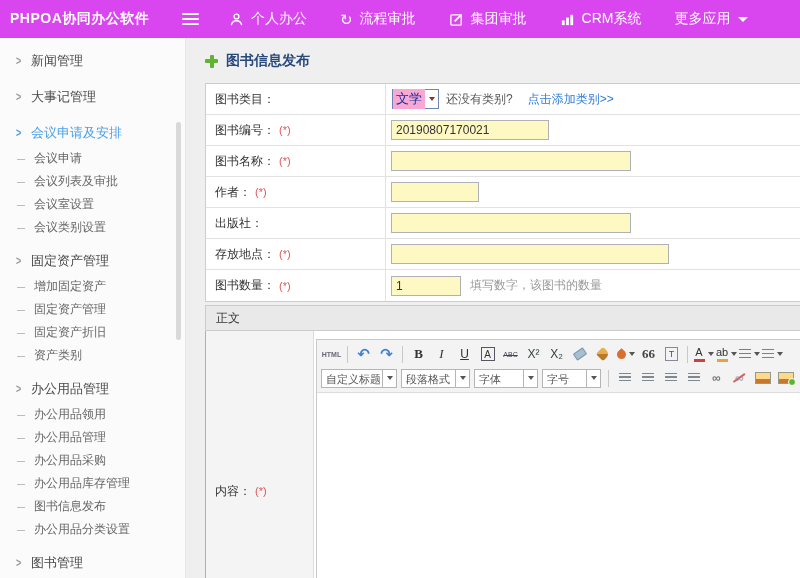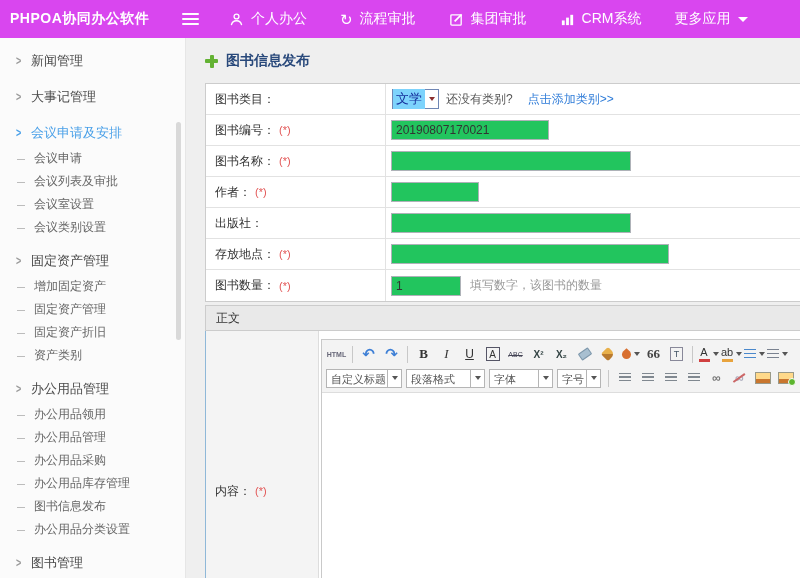--- a/index.html
+++ b/index.html
@@ -37,26 +37,26 @@
   .plus-ic:after { left:0; top:4.5px; width:13px; height:4px; }
   .pt-text { font-size:14px; font-weight:bold; color:#29497b; }
 
   
   .ftable { margin:13px 0 0 18px; background:#fff; border:1px solid #ccc; border-right:none; }
   .frow { display:flex; align-items:stretch; height:31px; border-bottom:1px solid #e2e2e2; }
   .frow:last-child { border-bottom:none; }
   .flabel { width:180px; border-right:1px solid #e2e2e2; display:flex; align-items:center; padding-left:9px; font-size:12px; color:#333; }
   .req { color:#e25555; font-size:11px; margin-left:4px; }
   .fvalue { flex:1; display:flex; align-items:center; padding-left:5px; font-size:12px; color:#333; }
-  .fvalue input { height:20px; border:1px solid #aeb2b8; font-size:12px; padding:0 4px; color:#333; background:#22c55e; font-family:inherit; }
+  .fvalue input { height:20px; border:1px solid #aeb2b8; font-size:12px; padding:0 4px; color:#333; background:#fef9c3; font-family:inherit; }
   .inp-no { width:158px; } .inp-name { width:240px; } .inp-author { width:88px; }
   .inp-pub { width:240px; } .inp-loc { width:278px; } .inp-qty { width:70px; }
   .hint { color:#999; margin-left:9px; font-size:12px; }
   .cat-select { display:inline-flex; align-items:center; border:1px solid #6f86b4; height:20px; background:#fff; cursor:pointer; margin-left:1px; }
-  .cat-select .val { padding:1px 3px; font-size:13px; color:#16309c; background:#7dd3fc; }
+  .cat-select .val { padding:1px 3px; font-size:13px; color:#16309c; background:#f9a8d4; }
   .cat-select .arr { width:13px; display:flex; justify-content:center; }
   .cat-select .arr i { width:0; height:0; border-left:3.5px solid transparent; border-right:3.5px solid transparent; border-top:4.5px solid #8b2f2f; }
   .cat-hint { color:#555; margin-left:7px; }
   .cat-link { color:#2f7cd8; margin-left:15px; text-decoration:none; cursor:pointer; }
 
   
   .btable { margin:3px 0 0 18px; }
   .bheader { background:#e9e9e9; border:1px solid #ccc; border-right:none; height:26px; display:flex; align-items:center; padding-left:10px; font-size:12px; color:#333; }
   .brow { display:flex; align-items:stretch; height:320px; border-left:1px solid #8fb8d8; background:#fff; }
   .blabel { width:180px; background:#f4f4f4; border-right:1px solid #ddd; display:flex; align-items:center; padding-left:9px; font-size:12px; color:#333; }
@@ -67,21 +67,21 @@
   .tbar { background:#f3f3f3; padding:2px 3px; border-bottom:1px solid #ddd; }
   .trow { display:flex; align-items:center; height:24px; }
   .ti { min-width:21px; height:20px; display:flex; align-items:center; justify-content:center; font-size:11px; color:#333; margin:0 1px; cursor:pointer; border-radius:2px; }
   .ti-html { font-size:7px; font-weight:bold; color:#667; letter-spacing:0; }
   .ti-undo, .ti-redo { color:#3d7fd6; font-size:15px; font-weight:bold; }
   .ti-bold { font-weight:bold; font-family:"Liberation Serif",serif; font-size:13px; }
   .ti-italic { font-style:italic; font-family:"Liberation Serif",serif; font-size:13px; }
   .ti-underline { text-decoration:underline; font-size:12px; }
   .ti-fontbox span { border:1px solid #556; width:14px; height:14px; font-size:10px; display:flex; align-items:center; justify-content:center; }
   .ti-strike { font-size:7px; text-decoration:line-through; color:#445; }
-  .ti-supsub { font-size:10px; font-weight:bold; color:#344; }
+  .ti-supsub { font-size:12px; font-weight:normal; color:#344; }
   .ti-quote { font-family:"Liberation Serif",serif; font-weight:bold; font-size:13px; color:#444; }
   .ti-paste span { border:1px solid #889; width:13px; height:14px; font-size:9px; display:flex; align-items:center; justify-content:center; color:#456; }
   .sep { width:1px; height:17px; background:#c8c8c8; margin:0 4px; }
   .tcaret { width:0; height:0; border-left:3.5px solid transparent; border-right:3.5px solid transparent; border-top:4px solid #555; margin-left:3px; }
   .stack { display:flex; flex-direction:column; align-items:center; line-height:1; }
   .stack .bar { width:11px; height:3px; margin-top:1px; }
   .bar-red { background:#d04040; } .bar-orange { background:#e8a33d; }
   .ico-eraser { width:12px; height:8px; background:#a8bfd0; border:1px solid #7d97ab; transform:rotate(-35deg); border-radius:1px; }
   .ico-broom { width:10px; height:10px; background:linear-gradient(135deg,#e8b04a 50%,#b97a2e 50%); transform:rotate(45deg); border-radius:2px 5px 2px 2px; }
   .ico-paint { width:9px; height:9px; background:#d86f2f; border-radius:50% 0 50% 50%; transform:rotate(-45deg); }
@@ -90,21 +90,21 @@
   .ico-align { width:12px; height:10px; background:repeating-linear-gradient(to bottom,#808890 0 1.5px,transparent 1.5px 3.5px); }
   .ti-link { font-size:12px; color:#777; font-weight:bold; }
   .ti-unlink { font-size:12px; color:#aab; font-weight:bold; position:relative; }
   .ti-unlink:after { content:""; position:absolute; left:3px; top:9px; width:14px; height:1.5px; background:#c66; transform:rotate(-35deg); }
   .ico-img { width:16px; height:12px; border:1px solid #998; background:linear-gradient(to bottom,#ffd98a 55%,#c9762e 55%); position:relative; }
   .ico-img.media:after { content:""; position:absolute; right:-3px; bottom:-3px; width:6px; height:6px; border-radius:50%; background:#5cb52e; border:1px solid #fff; }
   .dd { display:flex; margin:0 3px 0 1px; }
   .dd .txt { border:1px solid #b5b5b5; background:#fff; height:19px; line-height:18px; padding:0 4px; font-size:11px; color:#555; white-space:nowrap; overflow:hidden; }
   .dd .arrbox { border:1px solid #b5b5b5; border-left:none; width:14px; background:#fff; display:flex; align-items:center; justify-content:center; }
   .dd .arrbox i { width:0; height:0; border-left:3.5px solid transparent; border-right:3.5px solid transparent; border-top:4px solid #555; }
-  .w1 { width:62px; } .w2 { width:65px; } .w3 { width:50px; } .w4 { width:30px; }
+  .w1 { width:62px; } .w2 { width:55px; } .w3 { width:50px; } .w4 { width:45px; }
   .ed-body { height:220px; background:#fff; }
 </style>
 </head>
 <body>
 
 <div class="header">
   <div class="logo">PHPOA协同办公软件</div>
   <div class="hamburger">
       <span></span>
       <span></span>

